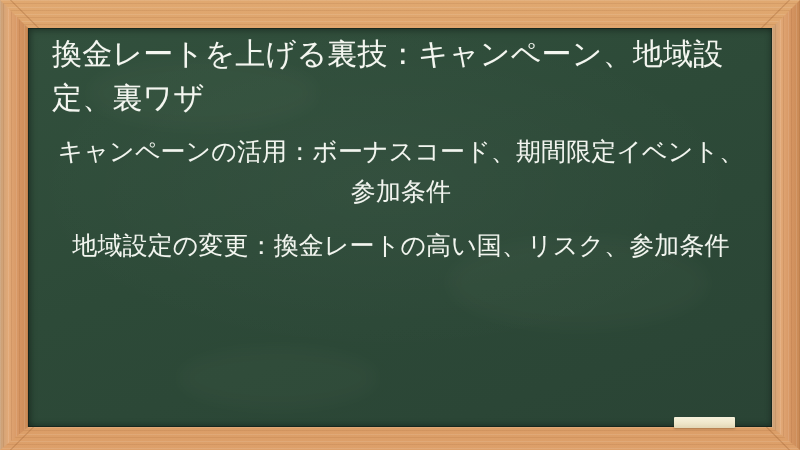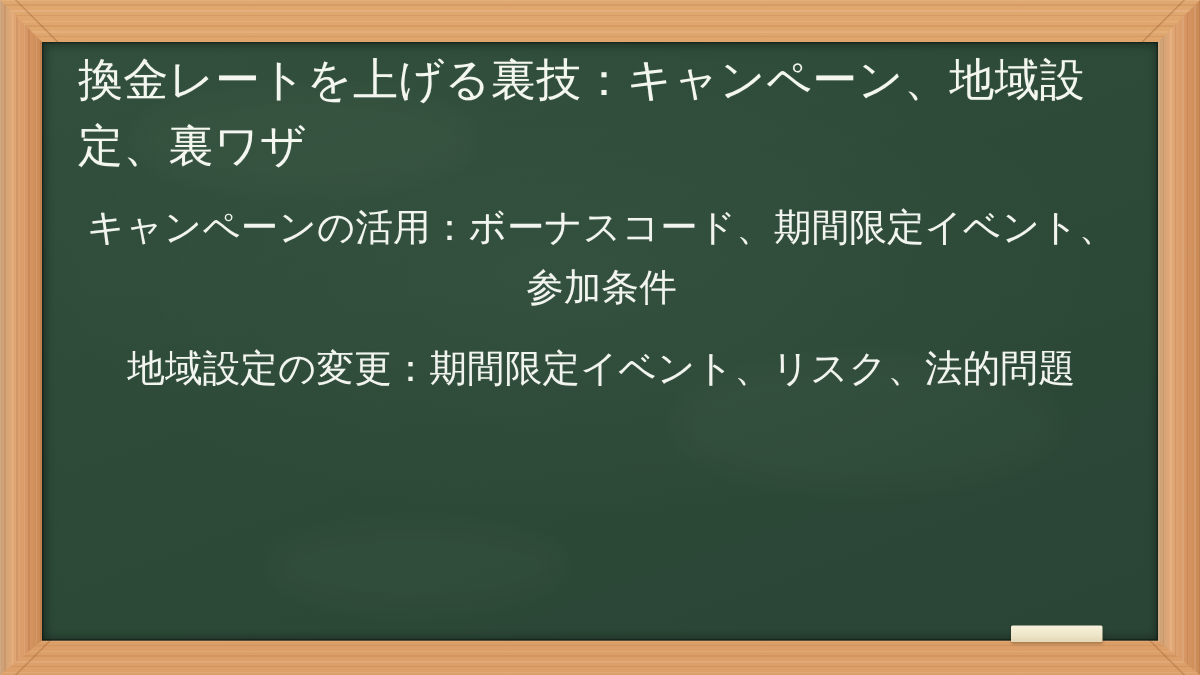--- a/index.html
+++ b/index.html
@@ -183,21 +183,21 @@
     <div class="smudge" style="left:60px;  top:30px;  width:230px; height:70px;"></div>
     <div class="smudge" style="left:420px; top:210px; width:260px; height:90px;"></div>
     <div class="smudge" style="left:150px; top:320px; width:200px; height:60px;"></div>
 
     <div id="content">
 
       <div id="title">換金レートを上げる裏技：キャンペーン、地域設定、裏ワザ</div>
 
       <div id="bullets">
         <div class="bullet">キャンペーンの活用：ボーナスコード、期間限定イベント、参加条件</div>
-        <div class="bullet">地域設定の変更：期間限定イベント、リスク、法的問題</div>
+        <div class="bullet">地域設定の変更：換金レートの高い国、リスク、参加条件</div>
       </div>
 
     </div>
   </div>
 
   <div id="chalk-stick"></div>
 
 </div>
 
 </body></html>

